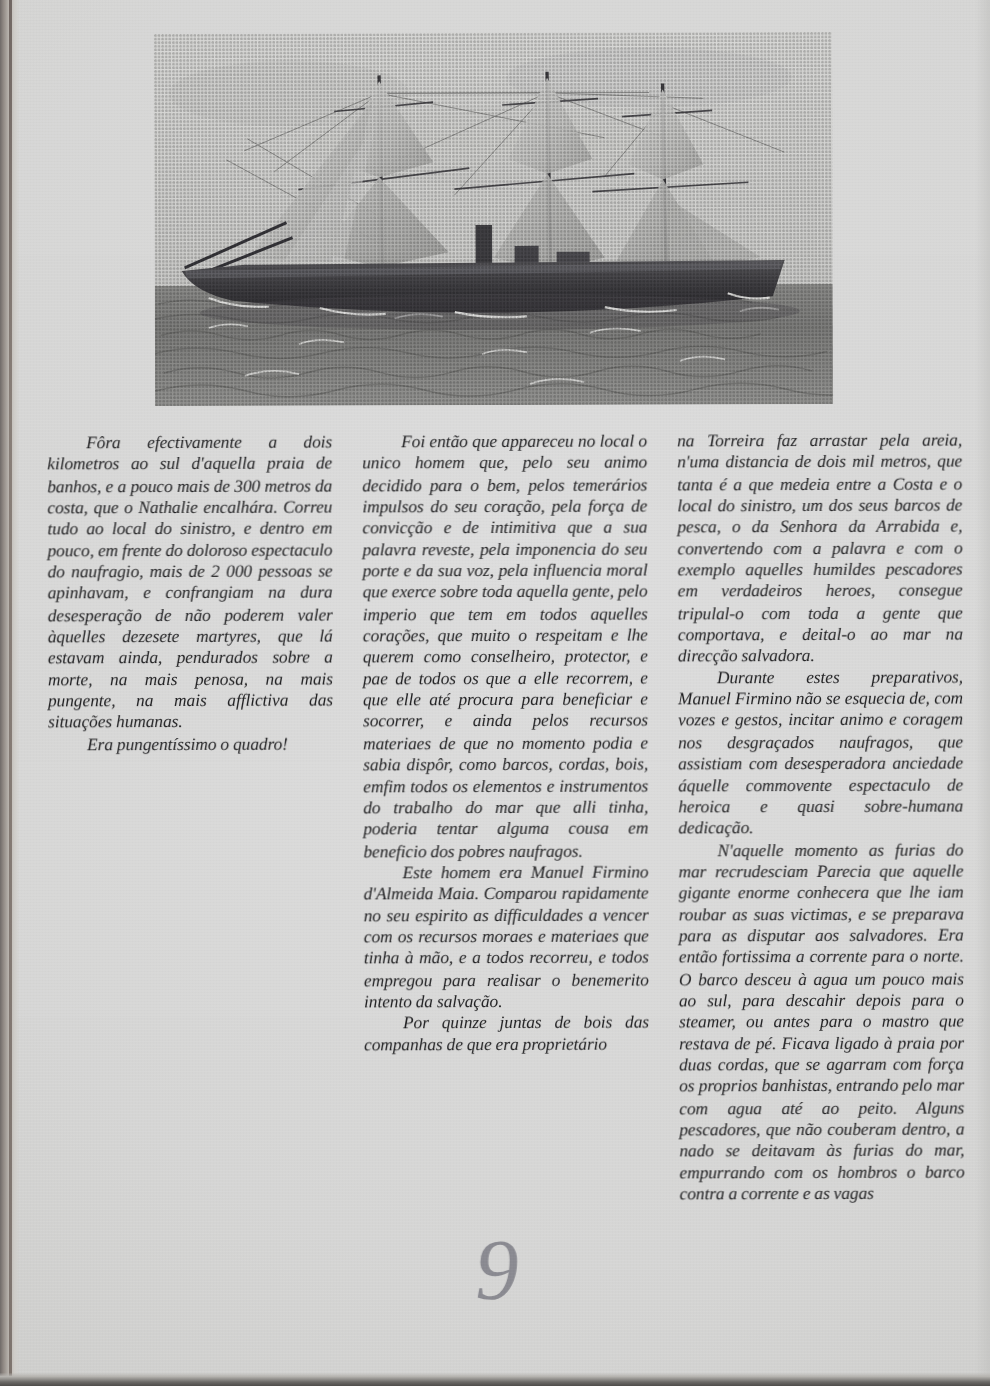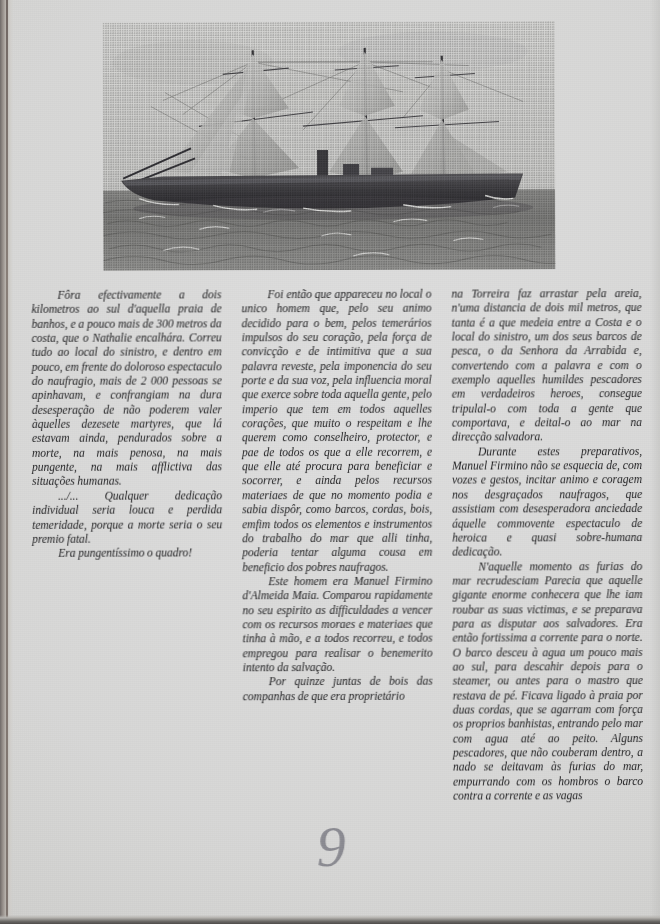--- a/index.html
+++ b/index.html
@@ -267,21 +267,20 @@
           <path d="M300 183 q24 5 48 2"></path>
           <path d="M382 174 q14 5 28 3"></path>
         </g>
       </svg>
       <div id="illo-halftone"></div>
     </div>
 
     <div id="columns">
       <div class="col" id="col-1">
           <p><span>Fôra efectivamente a dois kilometros ao sul d'aquella praia de banhos, e a pouco mais de 300 metros da costa, que o </span><b>Nathalie</b><span> encalhára. Correu tudo ao local do sinistro, e dentro em pouco, em frente do doloroso espectaculo do naufragio, mais de 2 000 pessoas se apinhavam, e confrangiam na dura desesperação de não poderem valer àquelles dezesete martyres, que lá estavam ainda, pendurados sobre a morte, na mais penosa, na mais pungente, na mais afflictiva das situações humanas.</span></p>
-          <p><span>.../... Qualquer dedicação individual seria louca e perdida temeridade, porque a morte seria o seu premio fatal.</span></p>
           <p><span>Era pungentíssimo o quadro!</span></p>
         </div>
       <div class="col" id="col-2">
           <p><span>Foi então que appareceu no local o unico homem que, pelo seu animo decidido para o bem, pelos temerários impulsos do seu coração, pela força de convicção e de intimitiva que a sua palavra reveste, pela imponencia do seu porte e da sua voz, pela influencia moral que exerce sobre toda aquella gente, pelo imperio que tem em todos aquelles corações, que muito o respeitam e lhe querem como conselheiro, protector, e pae de todos os que a elle recorrem, e que elle até procura para beneficiar e socorrer, e ainda pelos recursos materiaes de que no momento podia e sabia dispôr, como barcos, cordas, bois, emfim todos os elementos e instrumentos do trabalho do mar que alli tinha, poderia tentar alguma cousa em beneficio dos pobres naufragos.</span></p>
           <p><span>Este homem era Manuel Firmino d'Almeida Maia. Comparou rapidamente no seu espirito as difficuldades a vencer com os recursos moraes e materiaes que tinha à mão, e a todos recorreu, e todos empregou para realisar o benemerito intento da salvação.</span></p>
           <p><span>Por quinze juntas de bois das companhas de que era proprietário</span></p>
         </div>
       <div class="col" id="col-3">
           <p class="noindent"><span>na Torreira faz arrastar pela areia, n'uma distancia de dois mil metros, que tanta é a que medeia entre a Costa e o local do sinistro, um dos seus barcos de pesca, o da </span><b>Senhora da Arrabida</b><span> e, convertendo com a palavra e com o exemplo aquelles humildes pescadores em verdadeiros heroes, consegue tripulal-o com toda a gente que comportava, e deital-o ao mar na direcção salvadora.</span></p>
           <p><span>Durante estes preparativos, Manuel Firmino não se esquecia de, com vozes e gestos, incitar animo e coragem nos desgraçados naufragos, que assistiam com desesperadora anciedade áquelle commovente espectaculo de heroica e quasi sobre-humana dedicação.</span></p>

